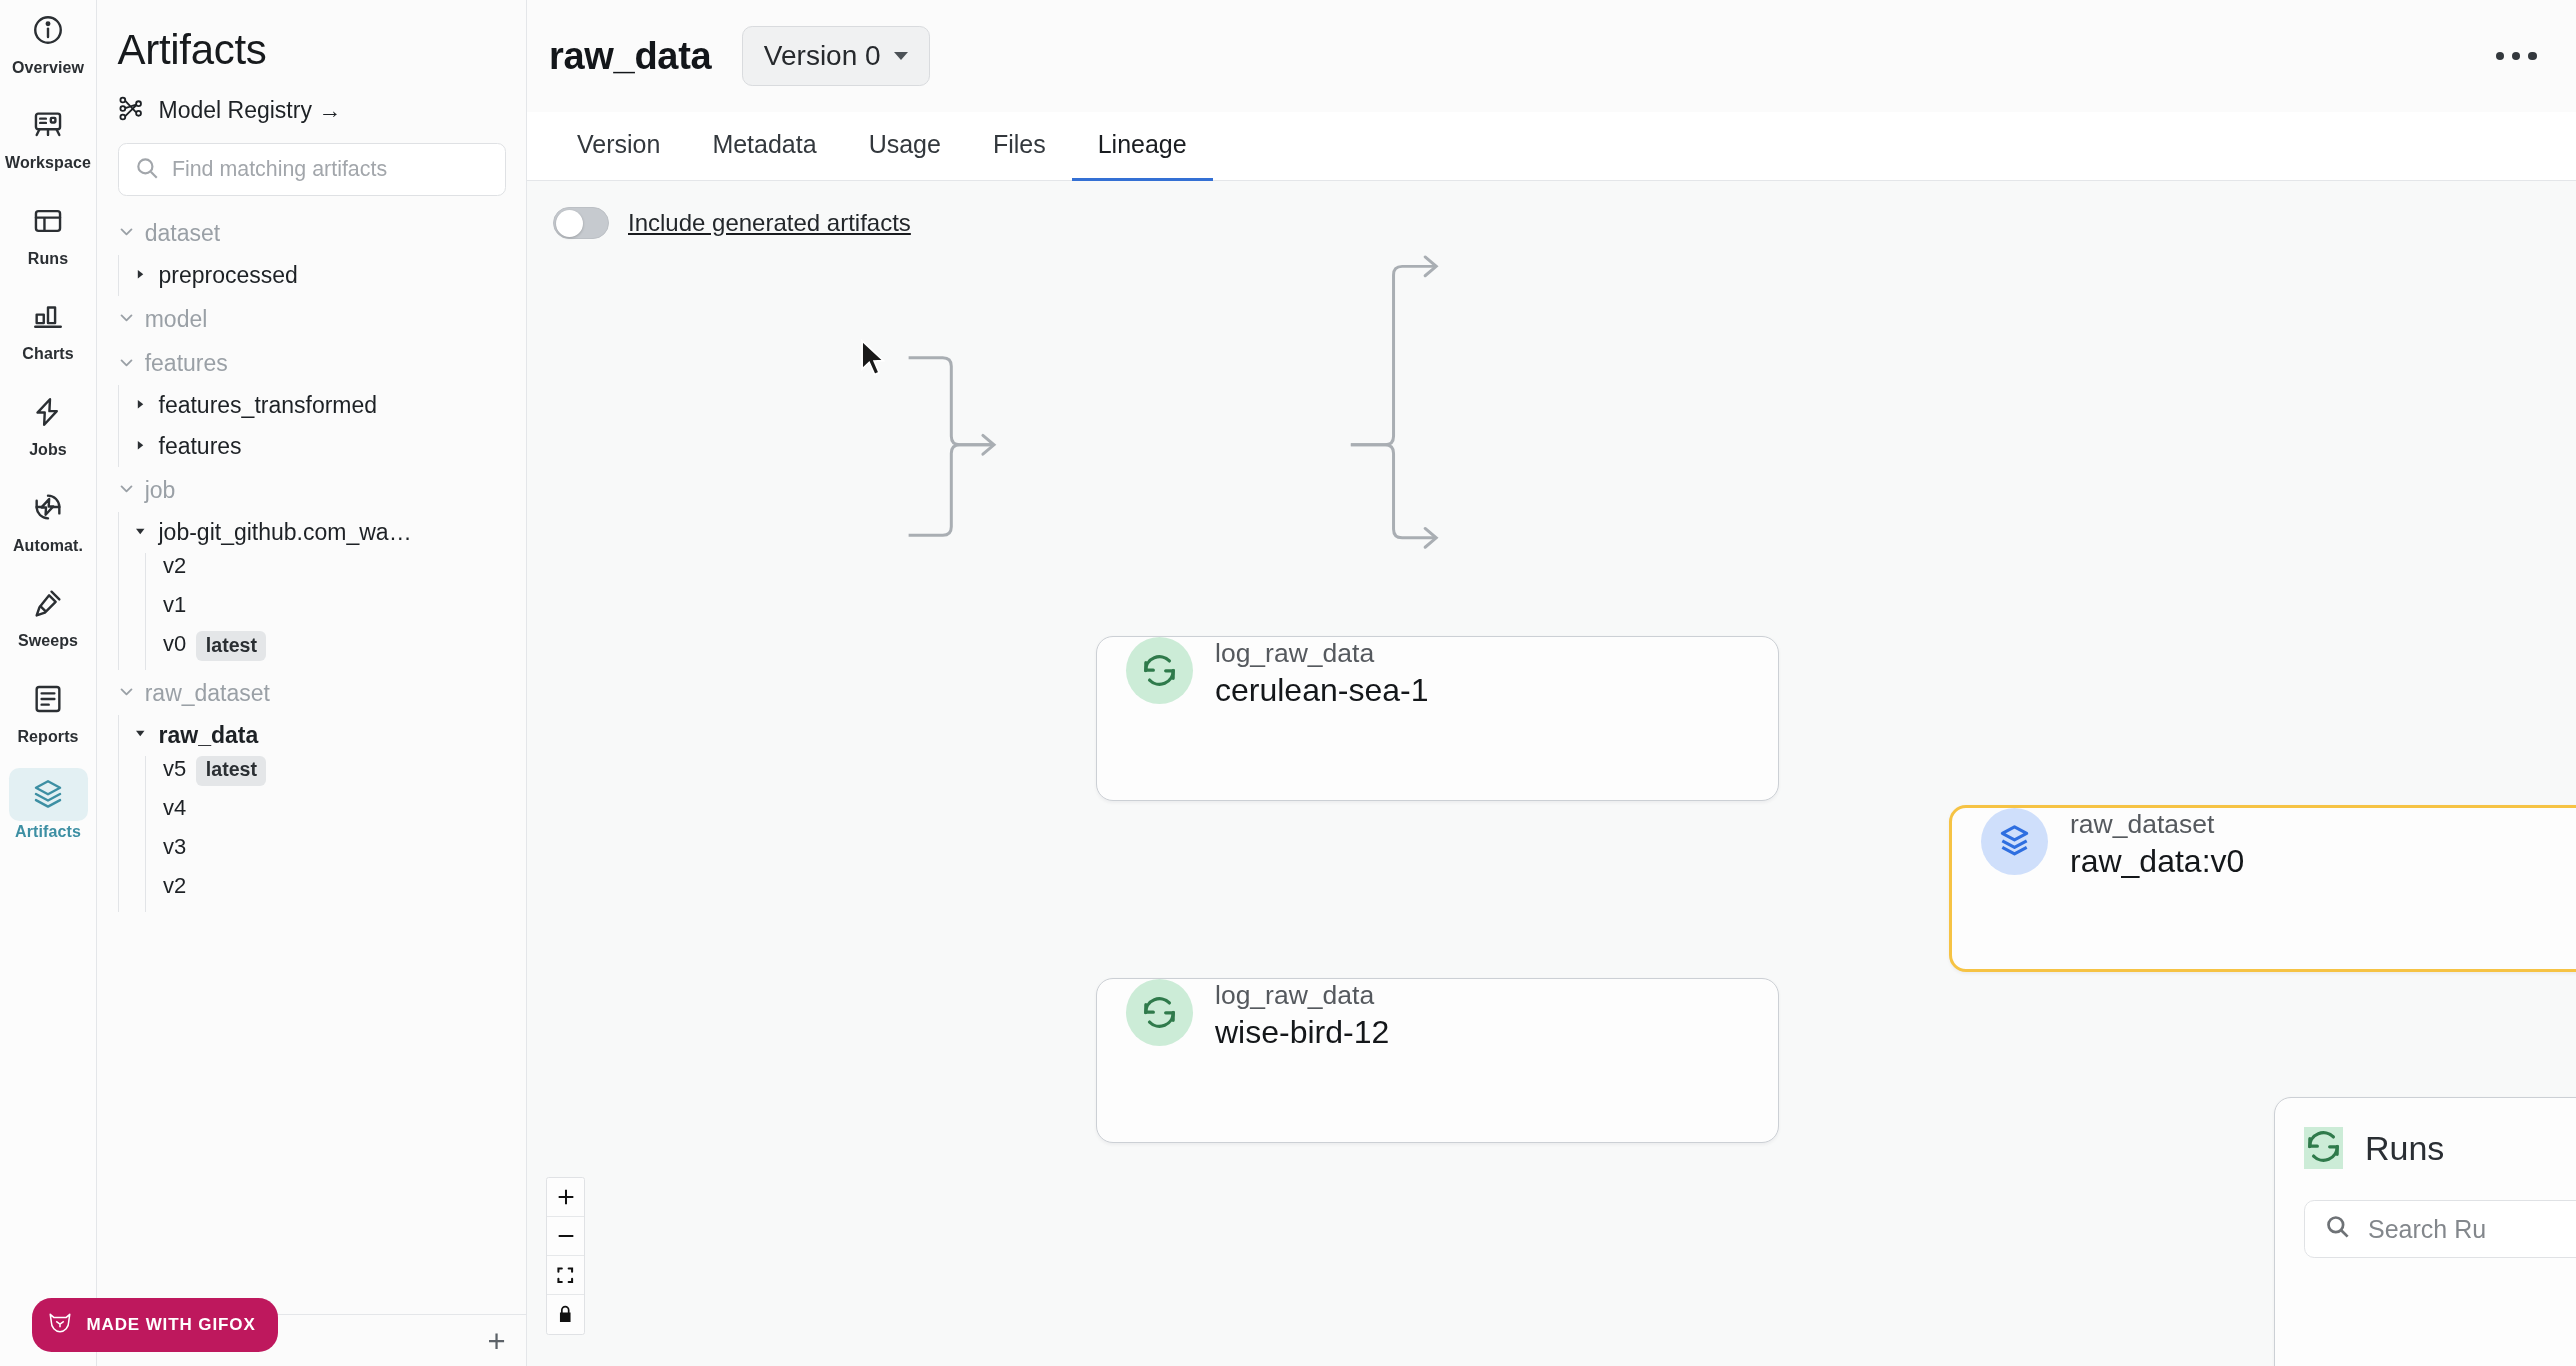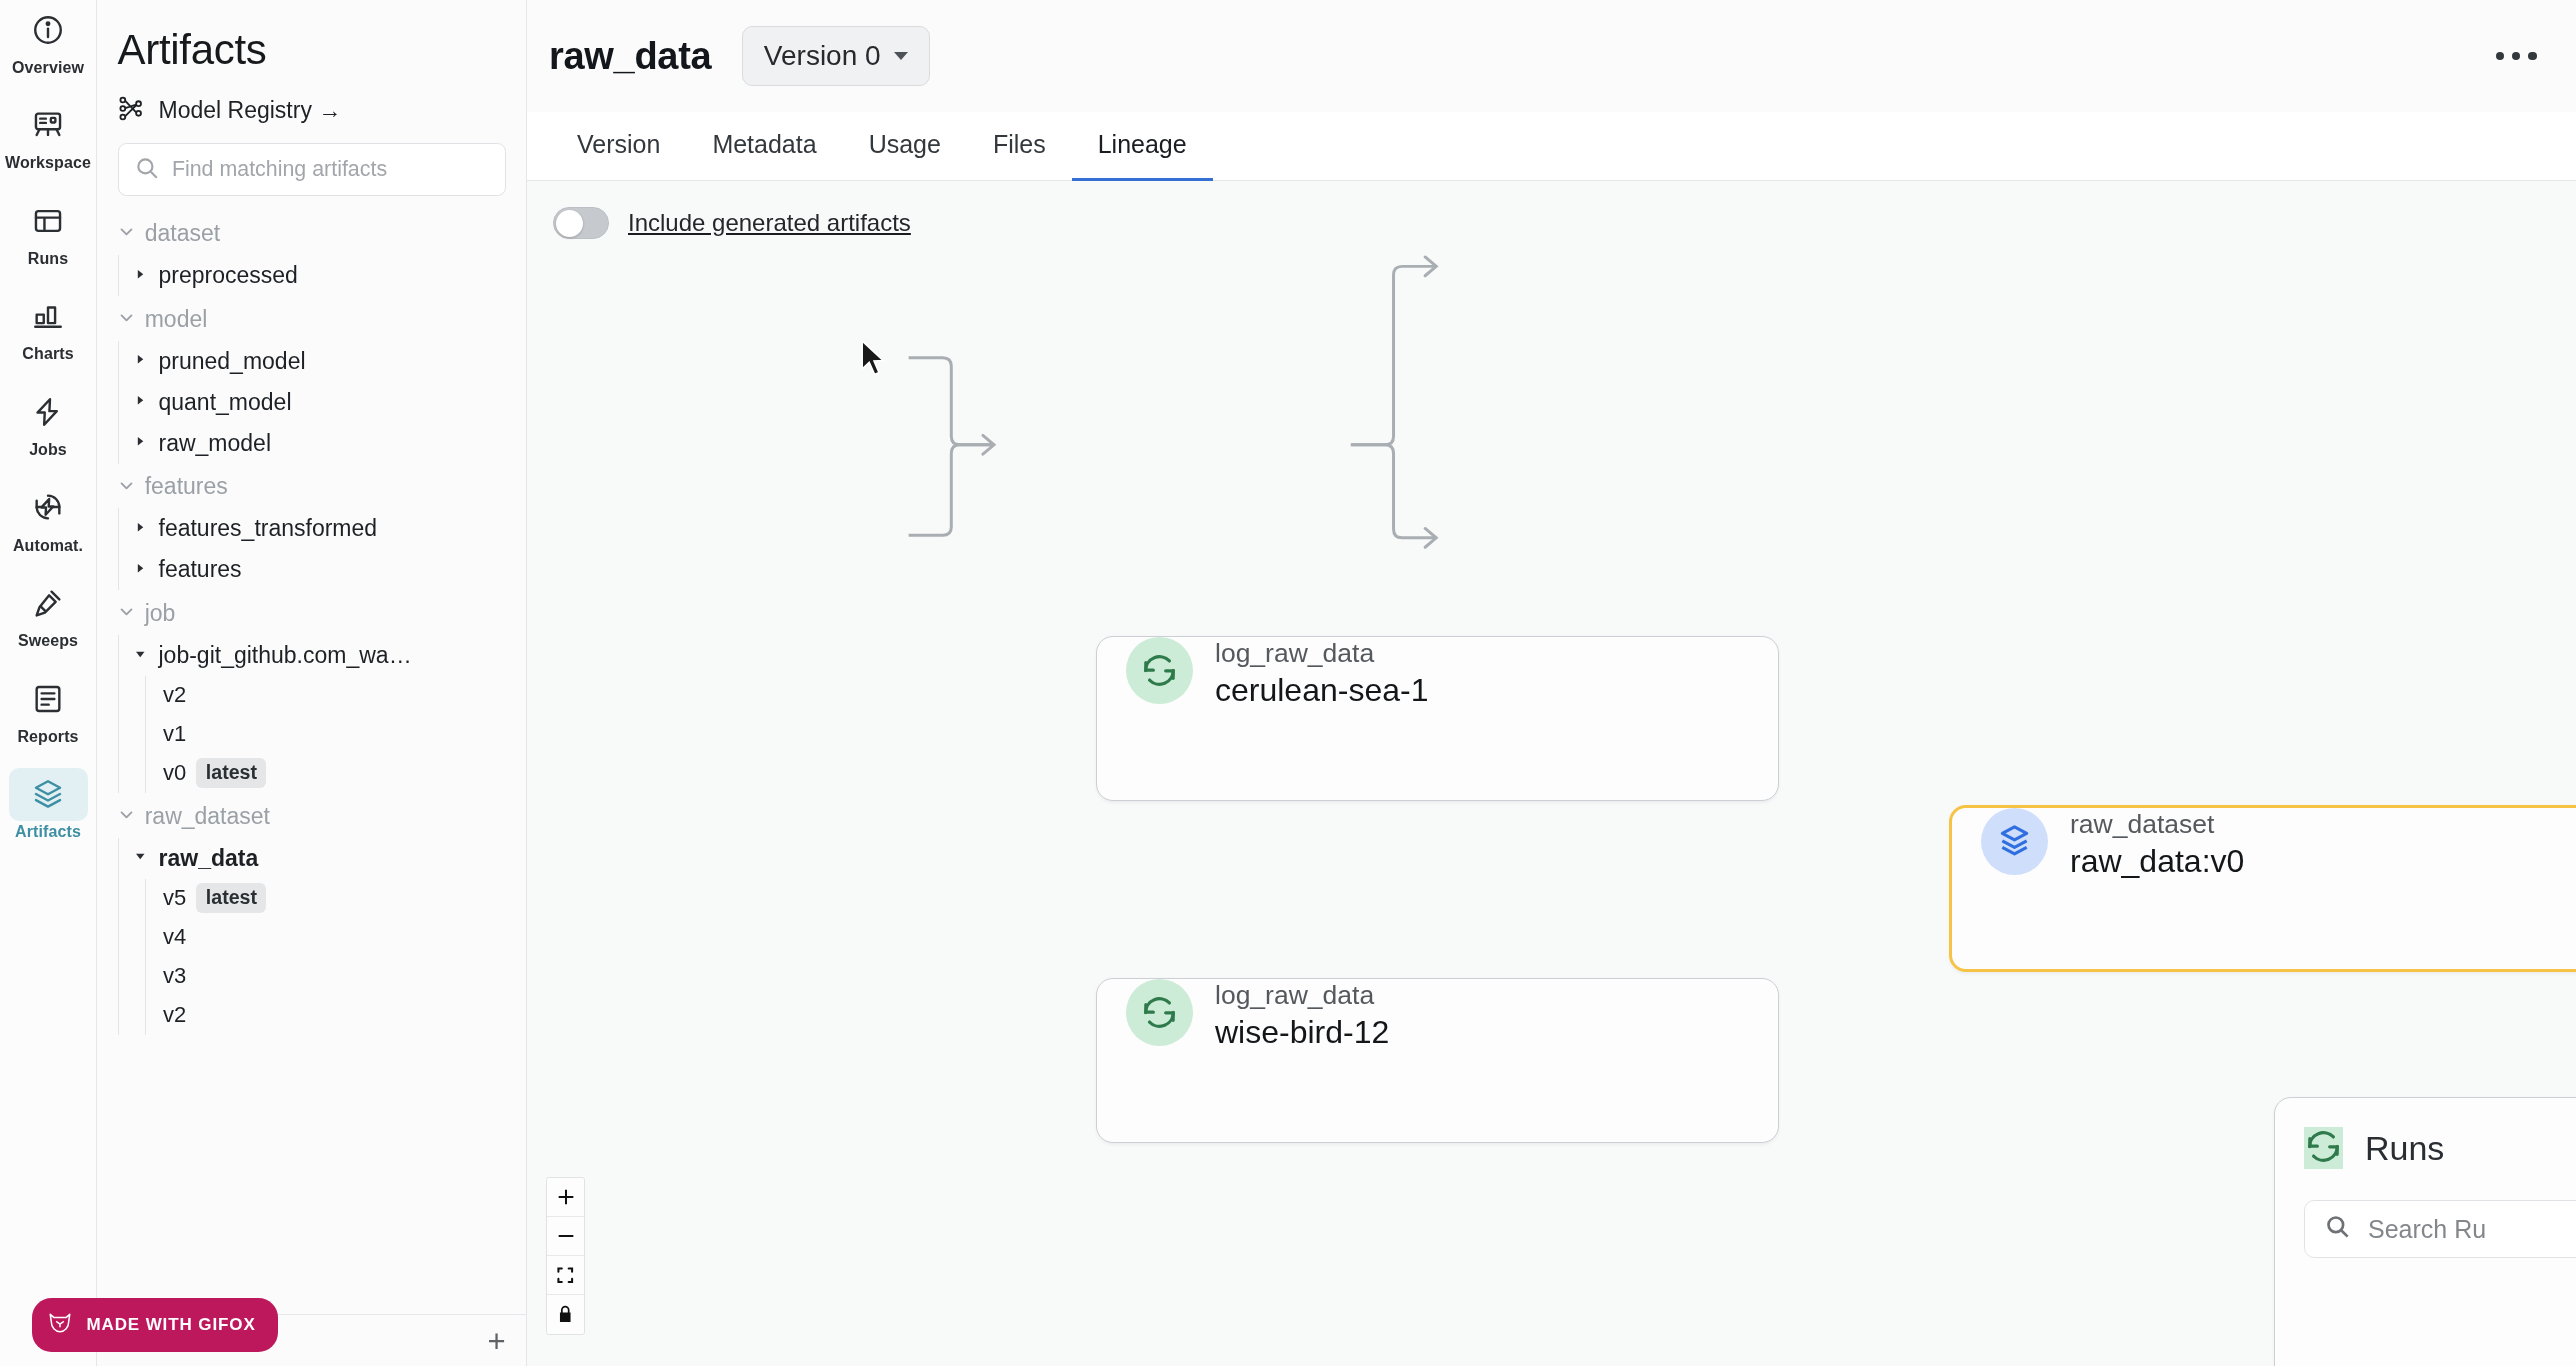--- a/index.html
+++ b/index.html
@@ -71,21 +71,21 @@
   .tree-grouphead .glbl { font-size: 23px; color: #9aa0a6; }
   .tree-children { border-left: 1.7px solid #e2e4e7; }
   .tree-row {
     display: flex; align-items: center; gap: 11px;
     height: 41px; padding-left: 14.5px; cursor: pointer;
   }
   .tree-row .tlbl { font-size: 23px; color: #1d2125; white-space: nowrap; }
   .tree-row.bold .tlbl { font-weight: 700; }
   .ver-children { border-left: 1.7px solid #e2e4e7; margin-left: 26.5px; }
   .ver-row {
-    display: flex; align-items: center; gap: 10.2px;
+    display: flex; align-items: flex-start; gap: 10.2px;
     height: 39px; padding-left: 17px; cursor: pointer;
   }
   .ver-row .vlbl { font-size: 22px; color: #1d2125; }
   .badge {
     background: #e4e6e8; color: #2b2f33; border-radius: 6px;
     font-size: 19.6px; font-weight: 600; padding: 2.6px 9.4px 4.3px;
   }
   .sb-bottom {
     height: 53px; border-top: 1.7px solid #e4e6e9;
     display: flex; align-items: center; justify-content: flex-end;
@@ -341,40 +341,20 @@
             </div>
           </div>
         </div>
         <div class="tree-group">
           <div class="tree-grouphead">
             <span><svg width="17" height="17" viewBox="0 0 24 24" fill="none" stroke="#9aa0a6" stroke-width="2.6" stroke-linecap="round" stroke-linejoin="round">
                 <path d="M5 9l7 7 7-7"></path>
               </svg></span>
             <span class="glbl">model</span>
           </div>
-          <div class="tree-children">
-            <div class="tree-row">
-              <span><svg width="14.5" height="14.5" viewBox="0 0 24 24" fill="#2b2f33">
-                  <path d="M8 5v14l9-7z"></path>
-                </svg></span>
-              <span class="tlbl">pruned_model</span>
-            </div>
-            <div class="tree-row">
-              <span><svg width="14.5" height="14.5" viewBox="0 0 24 24" fill="#2b2f33">
-                  <path d="M8 5v14l9-7z"></path>
-                </svg></span>
-              <span class="tlbl">quant_model</span>
-            </div>
-            <div class="tree-row">
-              <span><svg width="14.5" height="14.5" viewBox="0 0 24 24" fill="#2b2f33">
-                  <path d="M8 5v14l9-7z"></path>
-                </svg></span>
-              <span class="tlbl">raw_model</span>
-            </div>
-          </div>
         </div>
         <div class="tree-group">
           <div class="tree-grouphead">
             <span><svg width="17" height="17" viewBox="0 0 24 24" fill="none" stroke="#9aa0a6" stroke-width="2.6" stroke-linecap="round" stroke-linejoin="round">
                 <path d="M5 9l7 7 7-7"></path>
               </svg></span>
             <span class="glbl">features</span>
           </div>
           <div class="tree-children">
             <div class="tree-row">

